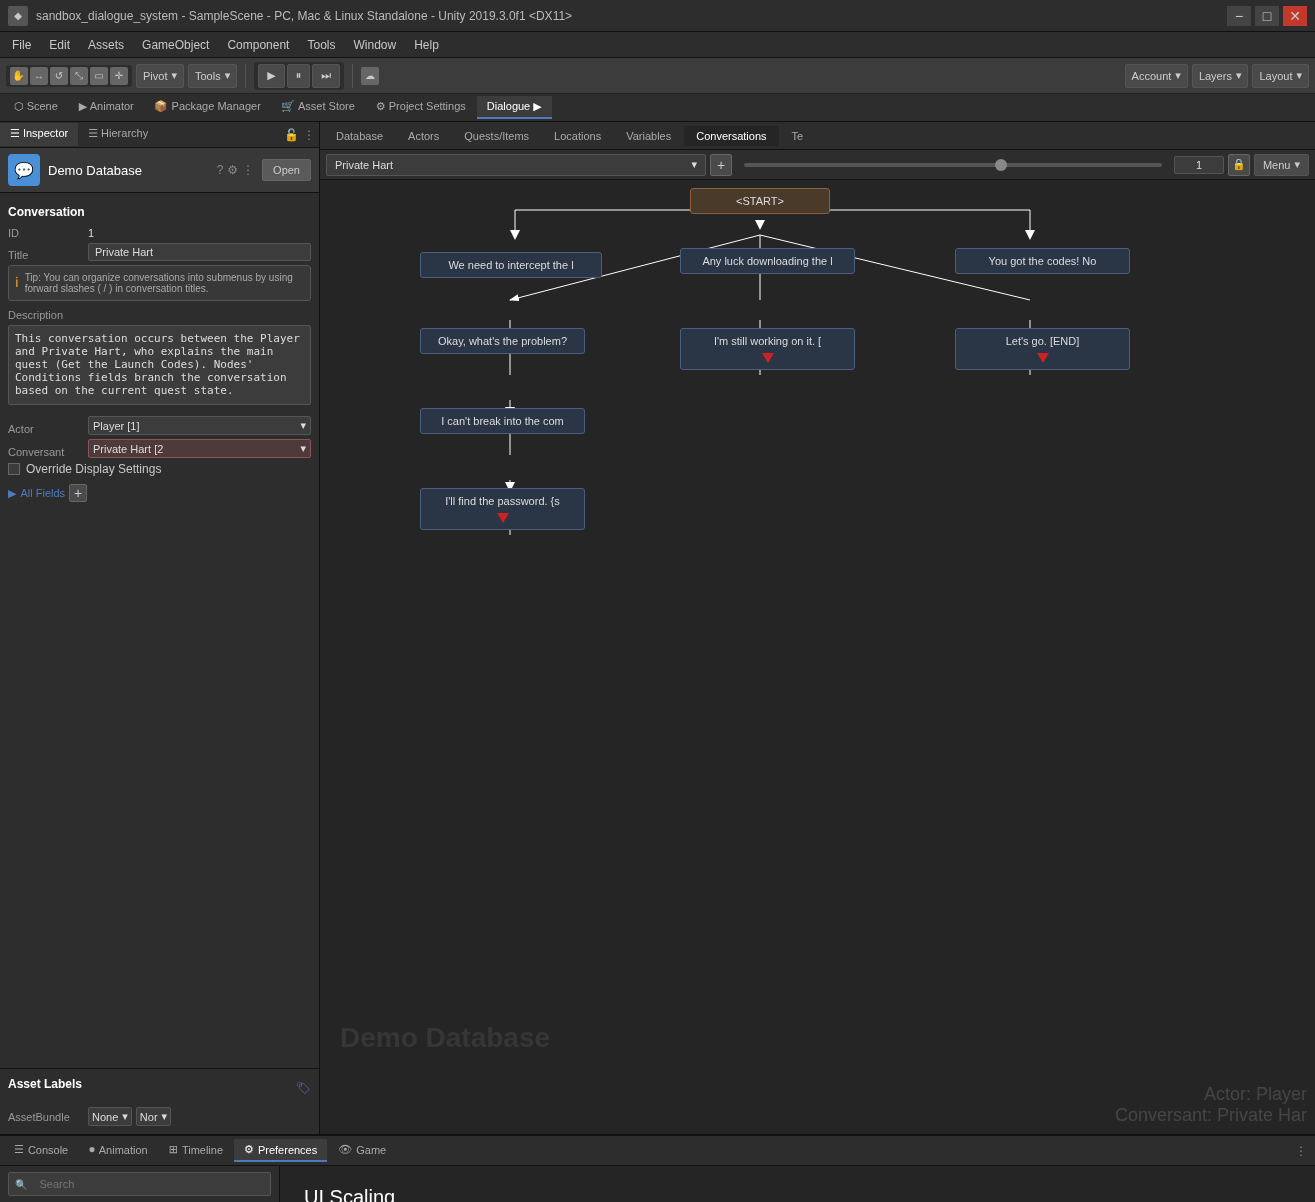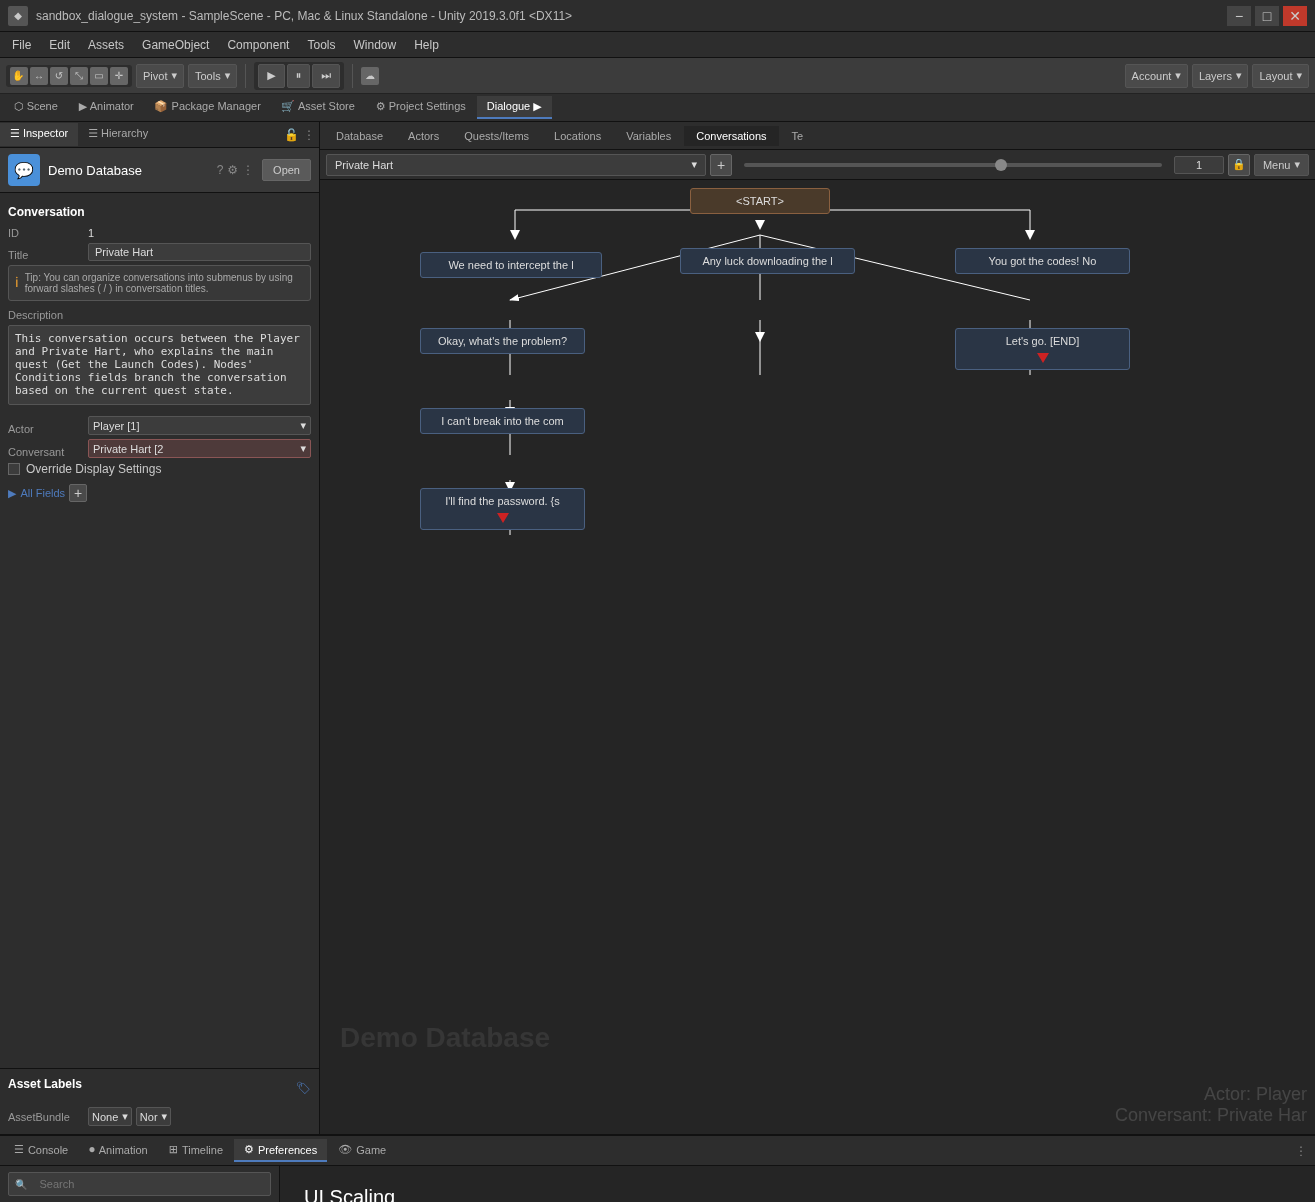--- a/index.html
+++ b/index.html
@@ -371,20 +371,26 @@
       </div>
 
       <div class="node-box" style="left:635px; top:68px; width:175px; background:#2a3545; border-color:#4a6080;">
         <span>You got the codes! No</span>
       </div>
 
       <div class="node-box" style="left:100px; top:148px; width:165px; background:#2a3545; border-color:#4a6080;">
         <span>Okay, what's the problem?</span>
       </div>
 
+      <div class="node-box" style="left:360px; top:148px; width:175px; background:#2a3545; border-color:#4a6080;">
+        <span>I'm still working on it. [</span>
+        <div style="display:flex; justify-content:center; margin-top:6px;">
+          <div class="red-triangle"></div>
+        </div>
+      </div>
 
       <div class="node-box" style="left:635px; top:148px; width:175px; background:#2a3545; border-color:#4a6080;">
         <span>Let's go. [END]</span>
         <div style="display:flex; justify-content:center; margin-top:6px;">
           <div class="red-triangle"></div>
         </div>
       </div>
 
       <div class="node-box" style="left:100px; top:228px; width:165px; background:#2a3545; border-color:#4a6080;">
         <span>I can't break into the com</span>

